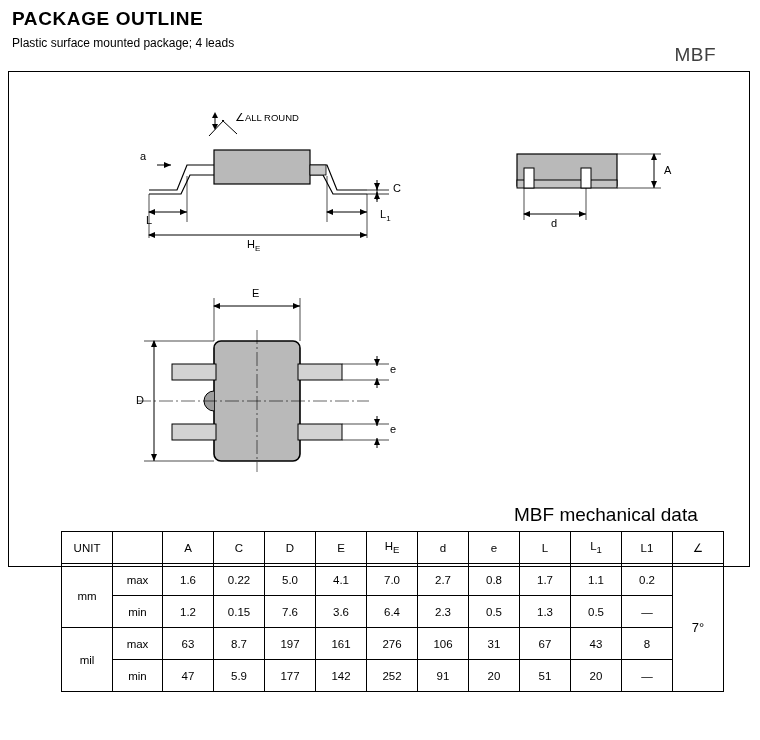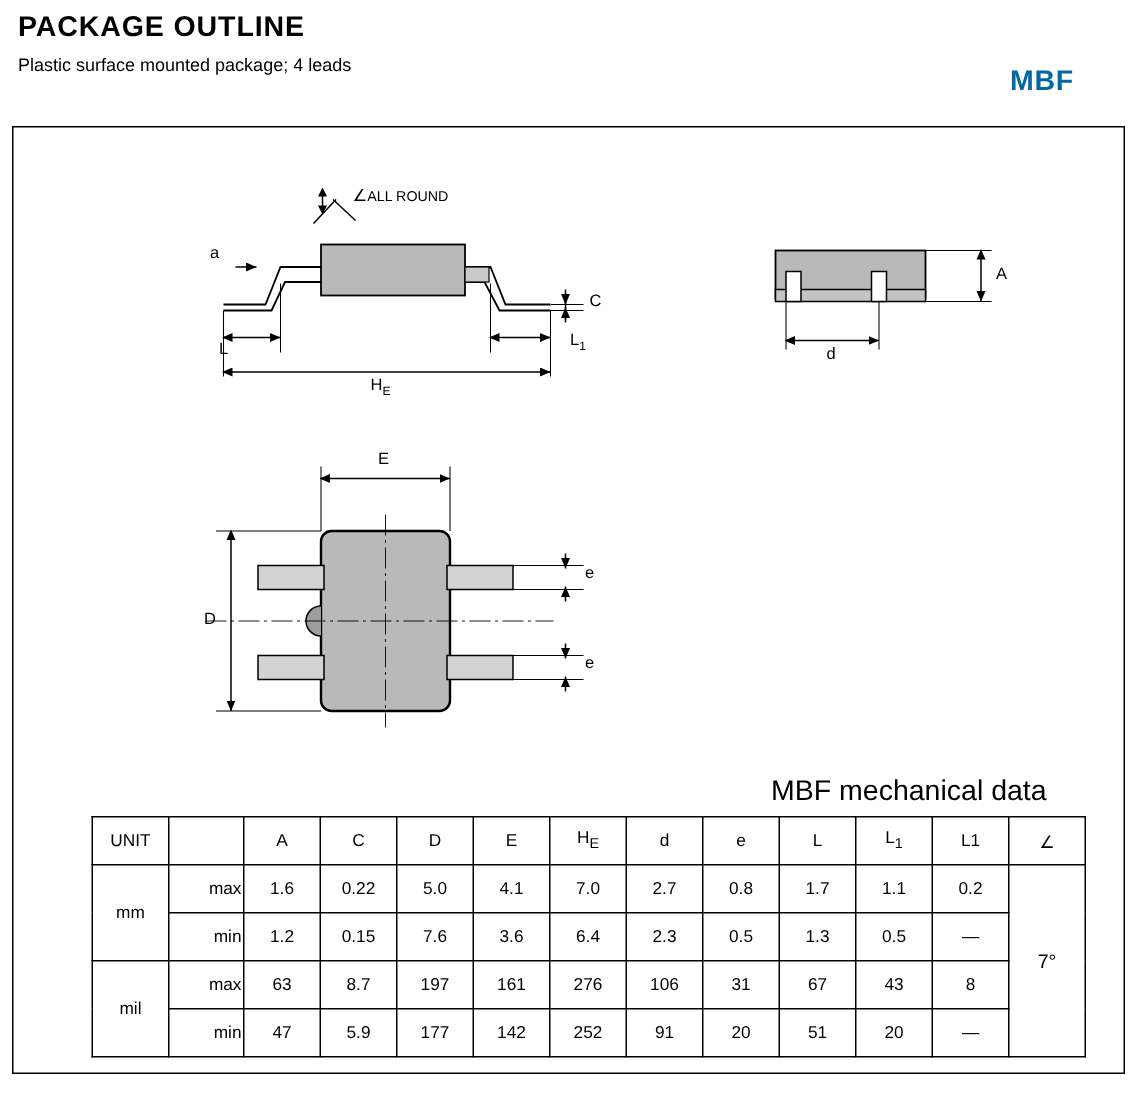--- a/index.html
+++ b/index.html
@@ -35,31 +35,31 @@
     left: 12px;
     top: 36px;
     font-size: 12px;
     font-weight: normal;
   }
   .hdr-code {
     position: absolute;
     right: 44px;
     top: 44px;
     font-size: 19px;
-    font-weight: bold;
-    color: #0369a1;
+    font-weight: normal;
+    color: #404040;
     letter-spacing: 0.5px;
   }
   
   .frame {
     position: absolute;
     left: 8px;
-    top: 84px;
+    top: 71px;
     width: 742px;
-    height: 632px;
+    height: 496px;
     border: 1px solid #000;
     box-sizing: border-box;
   }
   
   .dwg {
     position: absolute;
     left: 0;
     top: 0;
     width: 742px;
     height: 632px;
@@ -101,21 +101,20 @@
     height: 29px;
   }
   table.mech th.unit-cell {
     width: 48px;
   }
   table.mech td.unit-name {
     width: 48px;
   }
   table.mech td.minmax {
     width: 47px;
-    text-align: right;
   }
   table.mech td.val {
     width: 48px;
   }
   table.mech td.ang {
     width: 48px;
     font-size: 13px;
   }
   table.mech th.sym {
     width: 48px;

